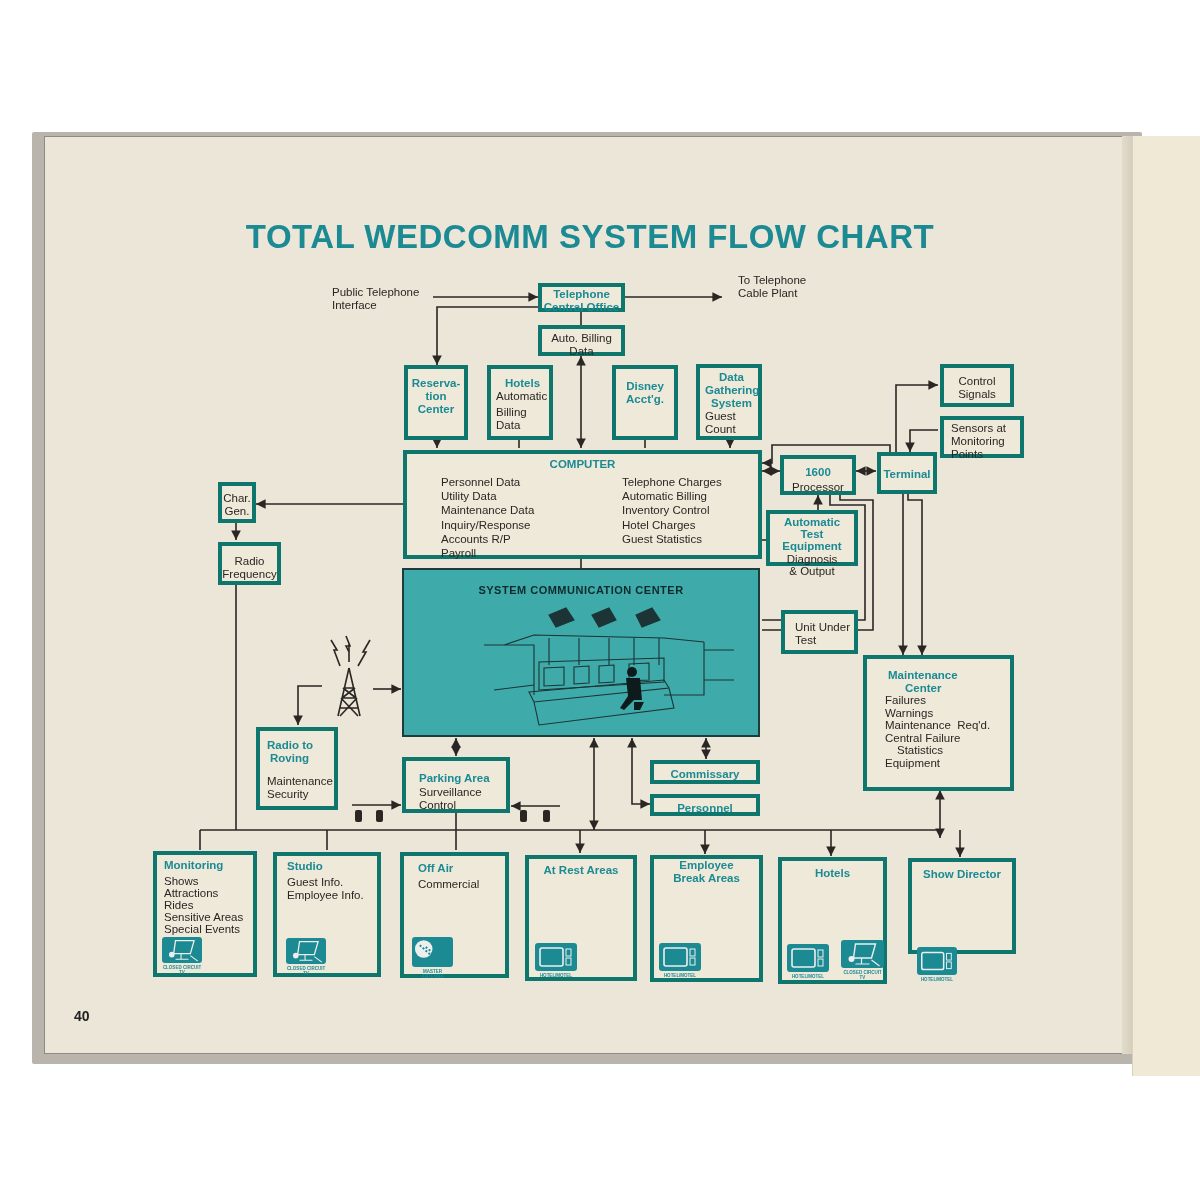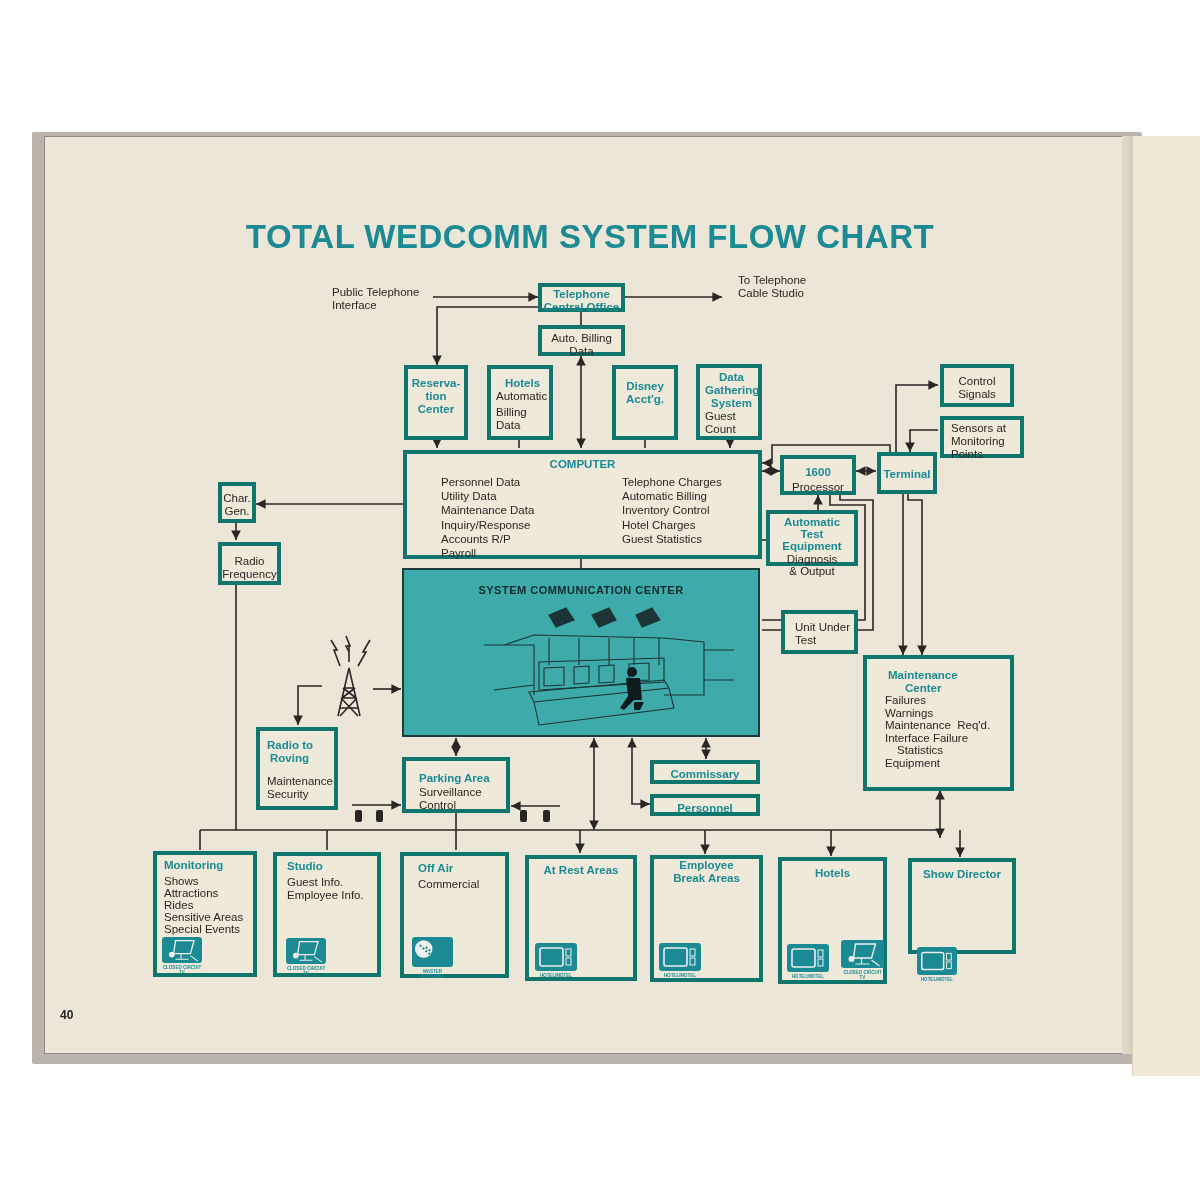--- a/index.html
+++ b/index.html
@@ -11,21 +11,21 @@
   .title{position:absolute;left:0;top:218px;width:1180px;text-align:center;font-weight:bold;font-size:33px;color:#1b8a93;letter-spacing:0.5px;}
   .box{position:absolute;border:4px solid #0f766e;background:#efe9da;box-sizing:border-box;font-size:11.5px;color:#2a2623;line-height:13px;}
   .t{color:#1b8a93;font-weight:bold;}
   .c{text-align:center;}
   .lbl{position:absolute;font-size:11.5px;line-height:13px;color:#2a2623;}
   .scc{position:absolute;left:402px;top:568px;width:358px;height:169px;background:#3eaaa9;border:2px solid #1f3c3c;box-sizing:border-box;}
   .scc-title{position:absolute;top:14px;width:100%;text-align:center;font-weight:bold;font-size:11px;color:#0f2a2c;letter-spacing:0.5px;}
   svg.wires{position:absolute;left:0;top:0;}
   .icon{position:absolute;background:#1b8a93;border-radius:3px;}
   .icon-cap{position:absolute;font-size:4.5px;color:#1b8a93;text-align:center;line-height:5px;font-weight:bold;}
-  .pagenum{position:absolute;left:60px;top:1008px;font-size:12px;font-weight:bold;color:#222;}
+  .pagenum{position:absolute;left:74px;top:1008px;font-size:14px;font-weight:bold;color:#222;}
 </style>
 </head>
 <body>
 
 <div class="page-stack"></div>
 <div class="page"></div>
 <div class="spine-shadow"></div>
 <div class="page-right"></div>
 
 <div class="title">TOTAL WEDCOMM SYSTEM FLOW CHART</div>
@@ -96,21 +96,21 @@
       <rect x="543" y="810" width="7" height="12" rx="2"></rect>
   </g>
 </svg>
 
 <div class="lbl" style="left:332px;top:286px;">
   <div>Public Telephone</div>
   <div>Interface</div>
 </div>
 <div class="lbl" style="left:738px;top:274px;">
   <div>To Telephone</div>
-  <div>Cable Studio</div>
+  <div>Cable Plant</div>
 </div>
 
 <div class="box c" style="left:538px;top:283px;width:87px;height:29px;padding-top:1px;">
   <div class="t">Telephone</div>
   <div class="t">Central Office</div>
 </div>
 <div class="box c" style="left:538px;top:325px;width:87px;height:31px;padding-top:3px;">
   <div>Auto. Billing</div>
   <div>Data</div>
 </div>
@@ -228,21 +228,21 @@
 </div>
 <div class="box c" style="left:650px;top:794px;width:110px;height:22px;padding-top:4px;">
   <div class="t">Personnel</div>
 </div>
 <div class="box" style="left:863px;top:655px;width:151px;height:136px;padding:10px 0 0 18px;line-height:12.5px;">
   <div class="t" style="padding-left:3px">Maintenance</div>
   <div class="t" style="padding-left:20px">Center</div>
   <div>Failures</div>
   <div>Warnings</div>
   <div style="white-space:pre">Maintenance  Req'd.</div>
-  <div>Interface Failure</div>
+  <div>Central Failure</div>
   <div style="padding-left:12px">Statistics</div>
   <div>Equipment</div>
 </div>
 
 <div class="box" style="left:153px;top:851px;width:104px;height:126px;padding:4px 0 0 7px;">
   <div class="t">Monitoring</div>
   <div style="margin-top:3px;line-height:12px">
     <div>Shows</div>
     <div>Attractions</div>
     <div>Rides</div>

